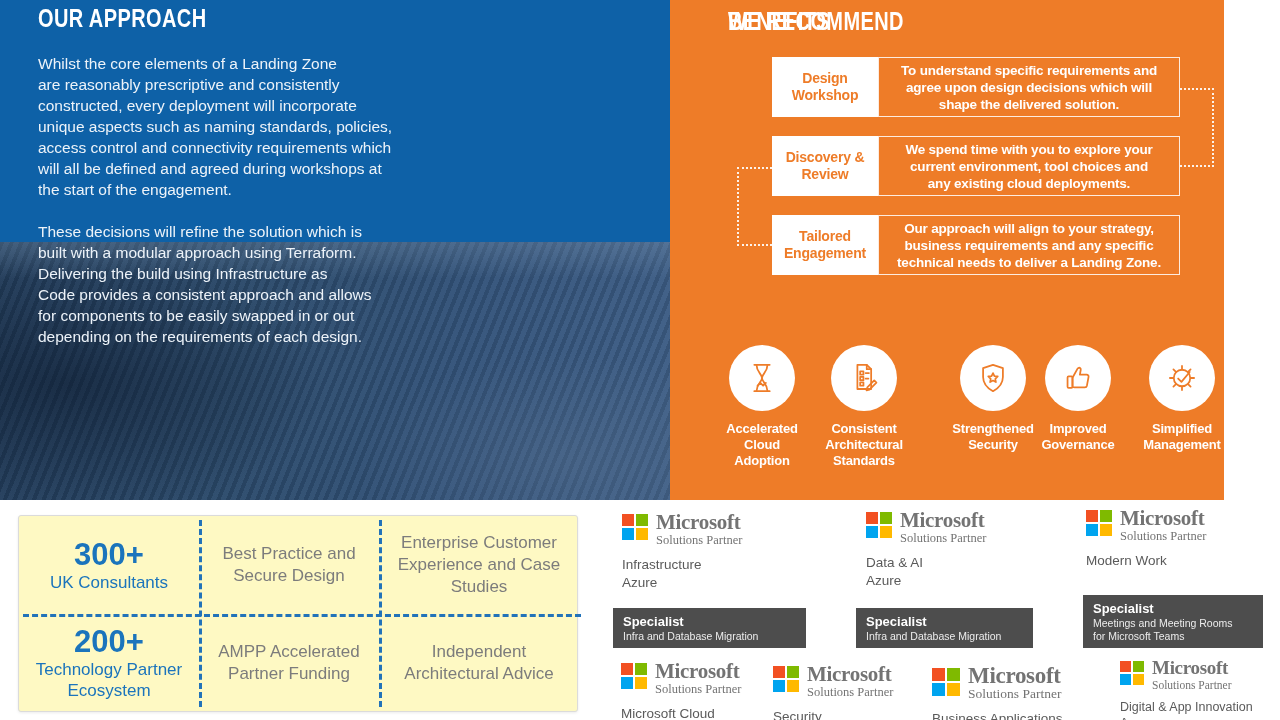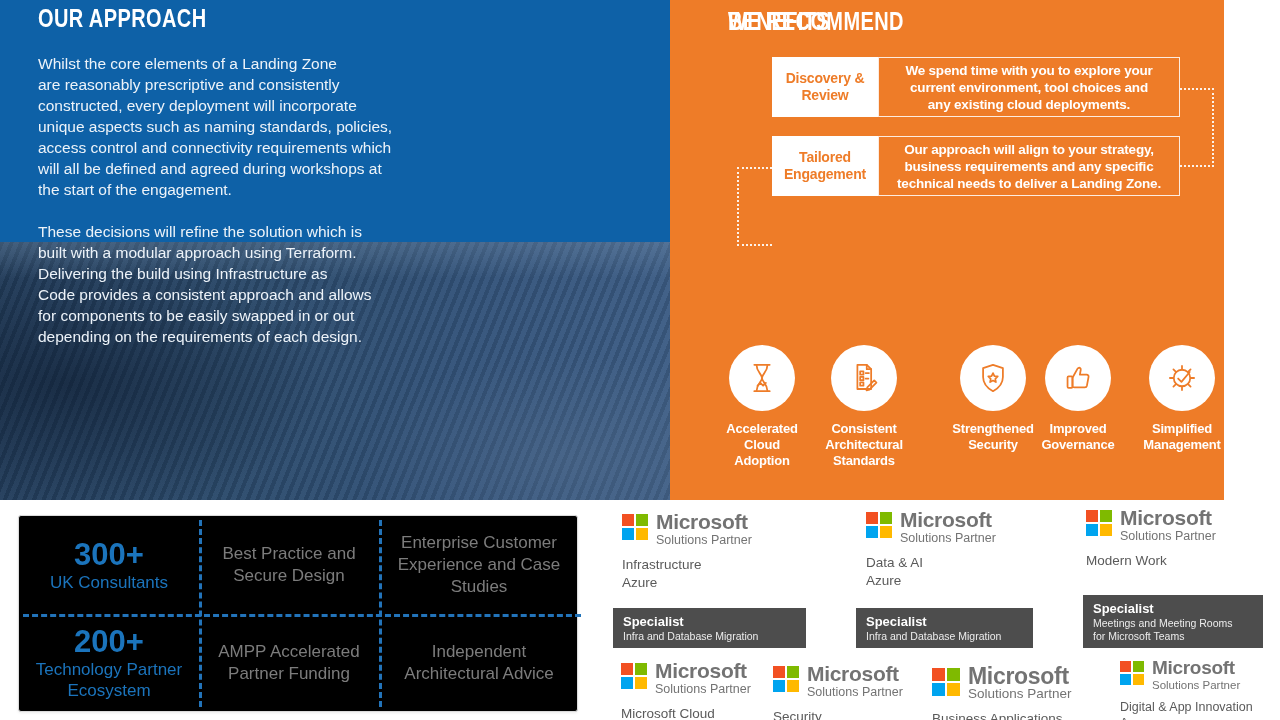--- a/index.html
+++ b/index.html
@@ -45,41 +45,41 @@
   .benefit { position:absolute; top:345px; width:106px; text-align:center; }
   .benefit-circle { width:66px; height:66px; border-radius:50%; background:#FFFFFF;
     margin:0 auto; display:flex; align-items:center; justify-content:center; }
   .benefit-circle svg { stroke:#EE7C28; fill:none; stroke-width:1.6;
     stroke-linecap:round; stroke-linejoin:round; }
   .benefit-label { margin-top:10px; color:#FFFFFF; font-size:13px; font-weight:bold;
     line-height:16px; letter-spacing:-0.2px; white-space:pre-line; }
 
   
   .stats-table { position:absolute; left:18px; top:515px; width:560px; height:197px;
-    background:#000000; border:1px solid #DBDBDB; border-radius:3px;
+    background:#fef9c3; border:1px solid #DBDBDB; border-radius:3px;
     box-shadow:0 1px 3px rgba(0,0,0,0.08); }
   .stats-grid { position:absolute; inset:0; display:grid;
     grid-template-columns:180px 180px 200px; grid-template-rows:98px 98px; }
   .stat-cell { display:flex; flex-direction:column; align-items:center; justify-content:center;
     text-align:center; padding:4px 8px; }
   .stat-value { color:#1B74BC; font-size:31px; font-weight:bold; line-height:34px; }
   .stat-label { color:#1B74BC; font-size:17px; line-height:21px; white-space:pre-line; }
   .stat-text { color:#7C7C7C; font-size:17px; line-height:22px; white-space:pre-line; }
   .dash-v { position:absolute; top:4px; bottom:4px; width:0; border-left:3px dashed #2273B9; }
   .dash-h { position:absolute; left:4px; right:-4px; height:0; border-top:3px dashed #2273B9; }
 
   
   .ms-badge { position:absolute; }
   .ms-logo-row { display:flex; align-items:flex-start; }
   .ms-squares { display:grid; grid-template-columns:12px 12px; grid-template-rows:12px 12px;
     gap:2px; margin-top:3px; }
   .sq { width:100%; height:100%; }
   .sq.red { background:#F25022; } .sq.green { background:#7FBA00; }
   .sq.blue { background:#00A4EF; } .sq.yellow { background:#FFB900; }
-  .ms-wordmark { margin-left:8px; }
+  .ms-wordmark { margin-left:8px;font-family:Liberation Serif, serif; }
   .ms-name { color:#737373; font-size:21px; font-weight:600; line-height:22px; letter-spacing:-0.3px; }
   .ms-sub { color:#737373; font-size:12.5px; line-height:14px; }
   .ms-cats { margin-top:9px; color:#5A5A5A; font-size:13.5px; line-height:18px; white-space:pre-line; }
   .ms-badge.lg .ms-name { font-size:23px; } .ms-badge.lg .ms-sub { font-size:13.5px; }
   .ms-badge.lg .ms-squares { grid-template-columns:13px 13px; grid-template-rows:13px 13px; }
   .ms-badge.sm .ms-name { font-size:19px; line-height:20px; } .ms-badge.sm .ms-sub { font-size:11.5px; }
   .ms-badge.sm .ms-squares { grid-template-columns:11px 11px; grid-template-rows:11px 11px; }
   .ms-badge.sm .ms-cats { font-size:12.5px; line-height:16px; margin-top:7px; }
   .spec-box { position:absolute; background:#4D4D4D; padding:6px 10px; }
   .spec-title { color:#FFFFFF; font-size:13px; font-weight:600; line-height:16px; }
@@ -108,20 +108,27 @@
 for components to be easily swapped in or out
 depending on the requirements of each design.</div>
     </div>
   </div>
 
   <div class="right-panel">
     <div class="panel-title">WE RECOMMEND</div>
 
     <div class="rec-list">
       <div class="rec-row">
+        <div class="rec-label">Design
+Workshop</div>
+        <div class="rec-desc">To understand specific requirements and
+agree upon design decisions which will
+shape the delivered solution.</div>
+      </div>
+      <div class="rec-row">
         <div class="rec-label">Discovery &amp;
 Review</div>
         <div class="rec-desc">We spend time with you to explore your
 current environment, tool choices and
 any existing cloud deployments.</div>
       </div>
       <div class="rec-row">
         <div class="rec-label">Tailored
 Engagement</div>
         <div class="rec-desc">Our approach will align to your strategy,

